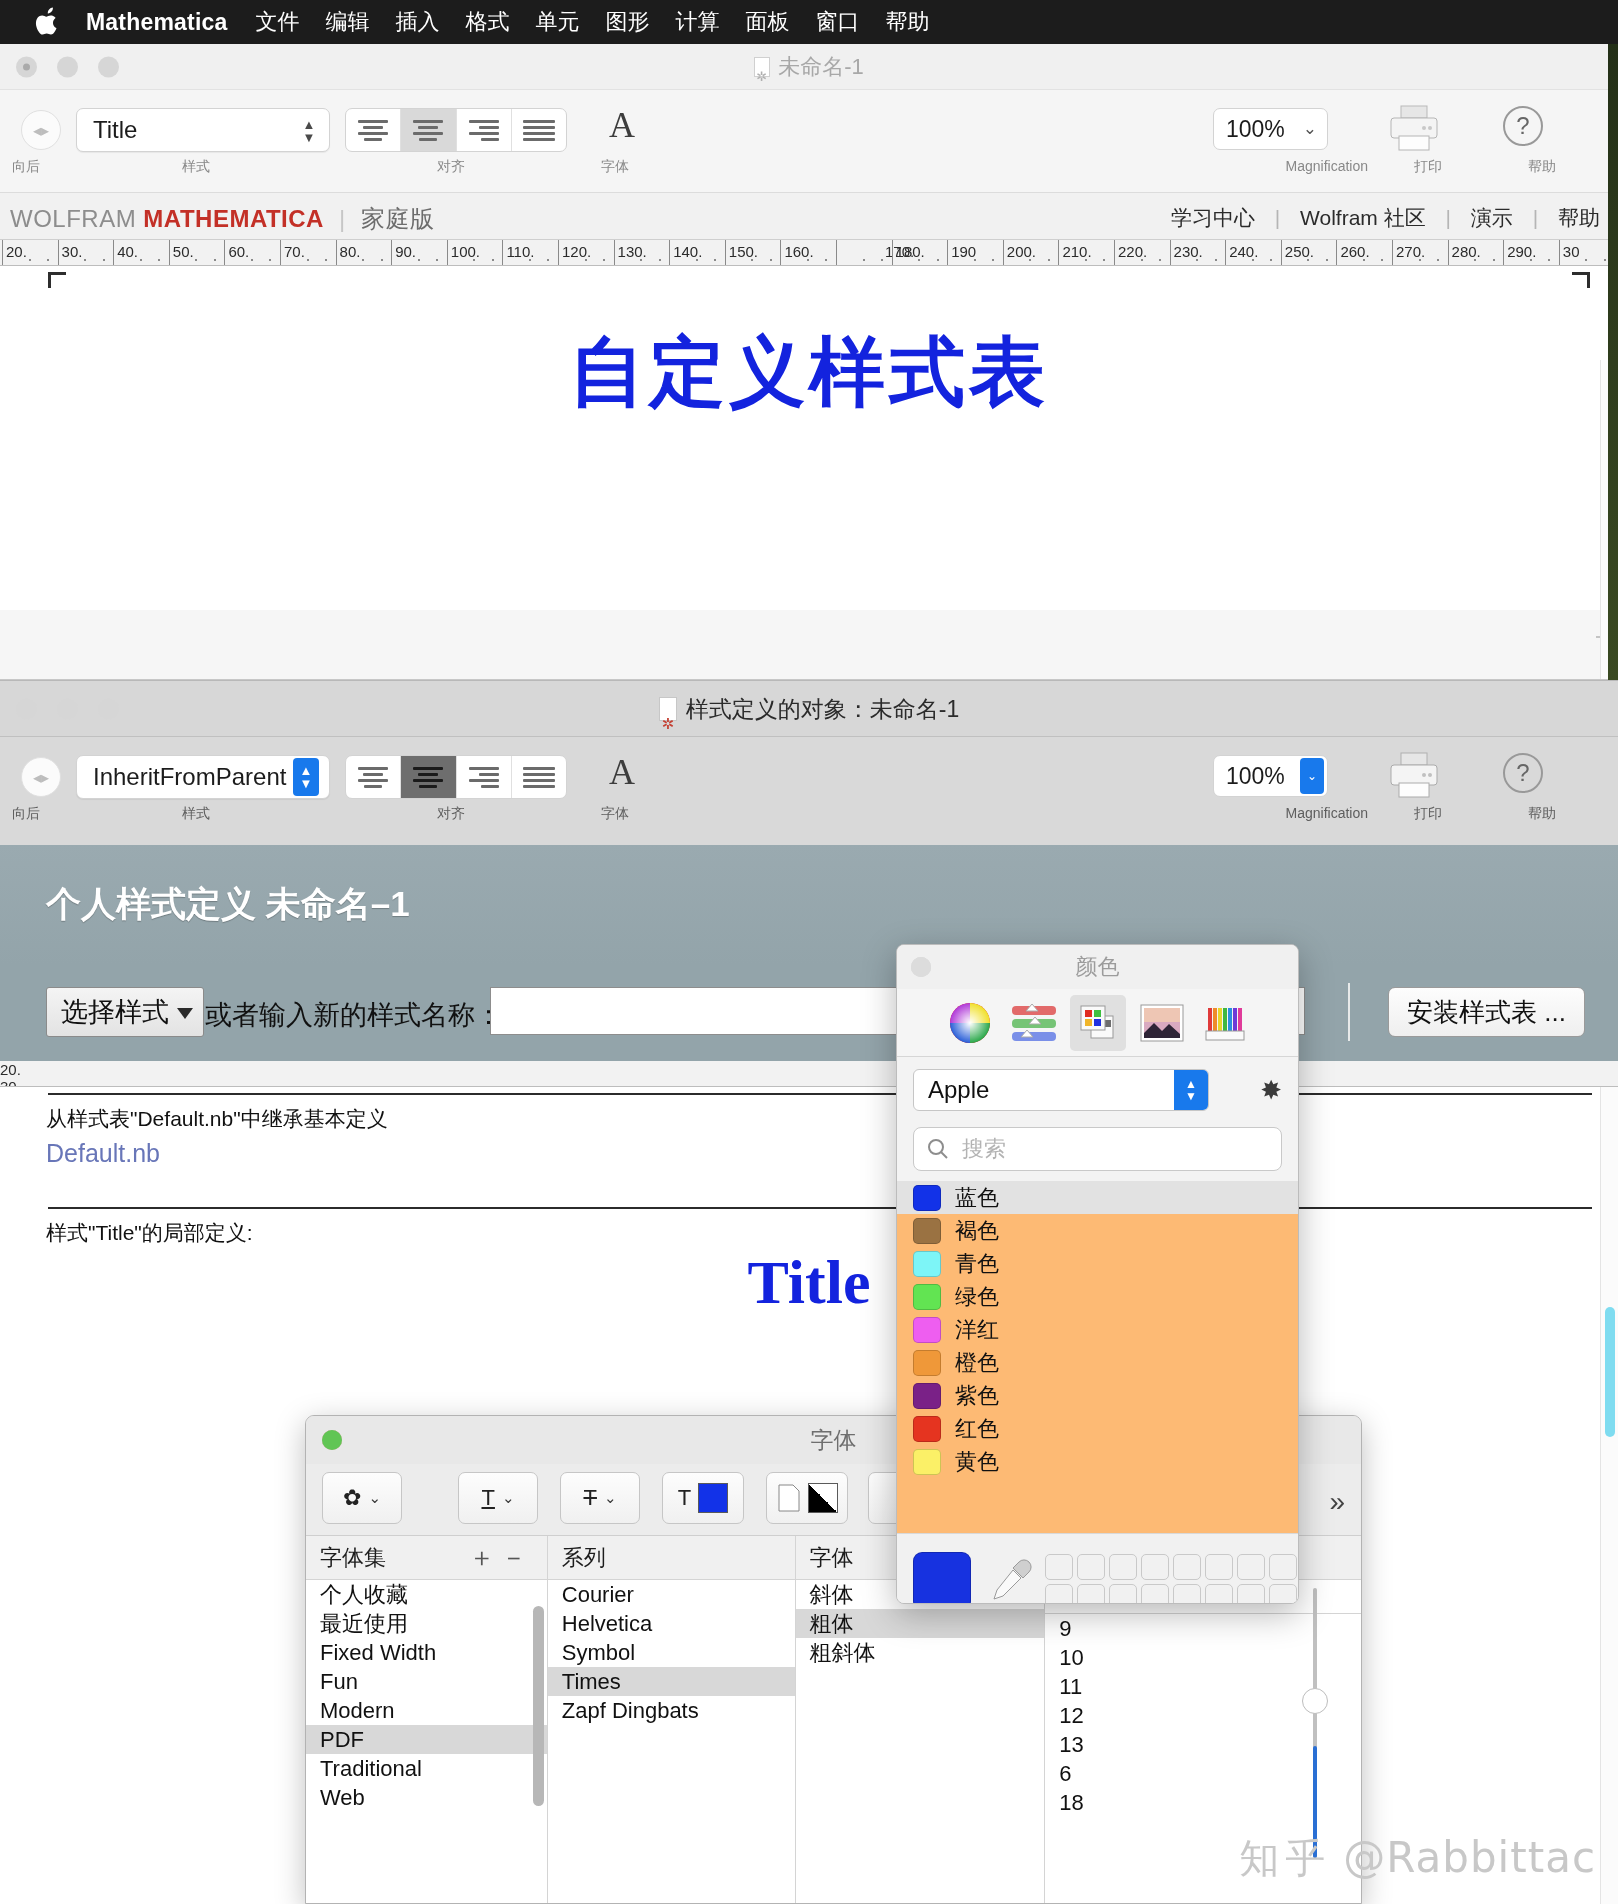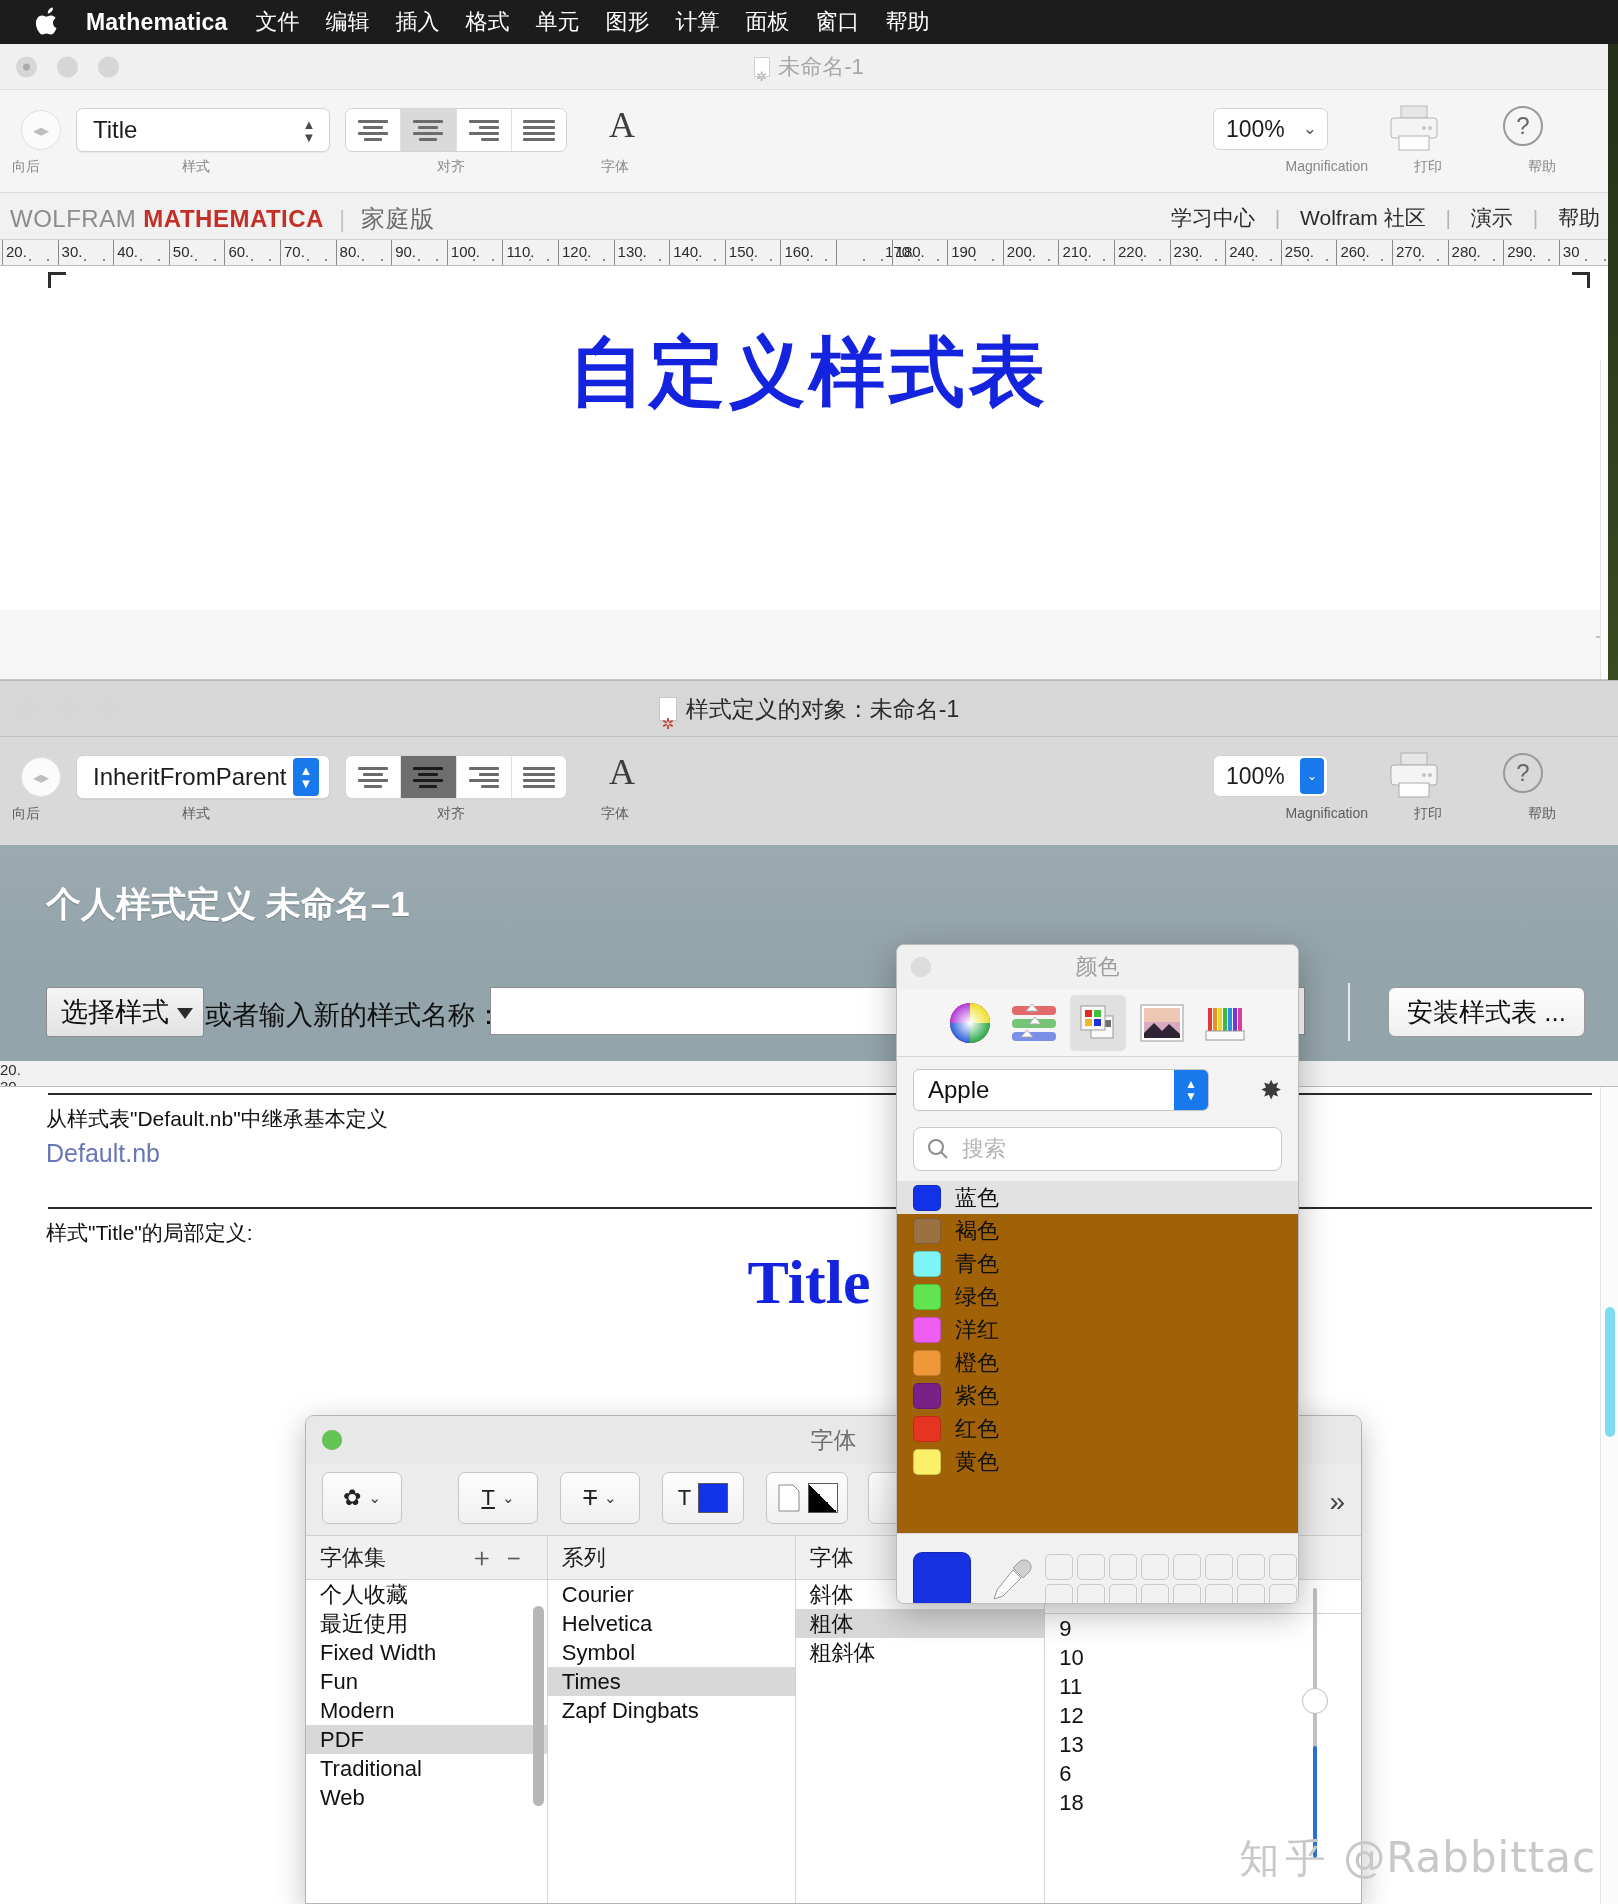--- a/index.html
+++ b/index.html
@@ -217,21 +217,21 @@
   .cp-select .st{ position:absolute; right:0; top:0; width:34px; height:40px; background:#1879ec;
      border-radius:0 5px 5px 0; color:#fff; display:flex; flex-direction:column; align-items:center; justify-content:center;
      font-size:12px; line-height:12px;}
   .cp-gear{ position:absolute; right:16px; top:18px; font-size:26px; color:#3b3b3b;}
   .cp-search{
     position:relative; margin:4px 16px 10px 16px; height:44px; background:#fff; border:1px solid #c9c9c9;
     border-radius:8px;
   }
   .cp-search .mag{ position:absolute; left:12px; top:9px; }
   .cp-search .ph{ position:absolute; left:48px; top:0; line-height:42px; font-size:22px; color:#b3b3b3;}
-  .cp-list{ background:#a16207; height:352px; overflow:hidden; }
+  .cp-list{ background:#fdba74; height:352px; overflow:hidden; }
   .cp-item{ height:33px; display:flex; align-items:center; padding-left:16px; gap:14px; font-size:22px; color:#111;}
   .cp-item.sel{ background:#e2e2e2; }
   .cp-sw{ width:28px; height:26px; border-radius:5px; border:1px solid rgba(0,0,0,.18);}
   .cp-footer{ height:100px; background:#f1f1f1; border-top:1px solid #d9d9d9; position:relative;}
   .cp-cur{ position:absolute; left:16px; top:18px; width:58px; height:58px; border-radius:9px; background:#1732e0;
            border:1px solid rgba(0,0,0,.2);}
   .cp-drop{ position:absolute; left:92px; top:22px;}
   .cp-grid{ position:absolute; left:148px; top:20px; display:grid; grid-template-columns:repeat(8,28px);
             grid-auto-rows:26px; gap:4px;}
   .cp-cell{ border:1px solid #c9c9c9; border-radius:5px; background:#f1f1f1;}

